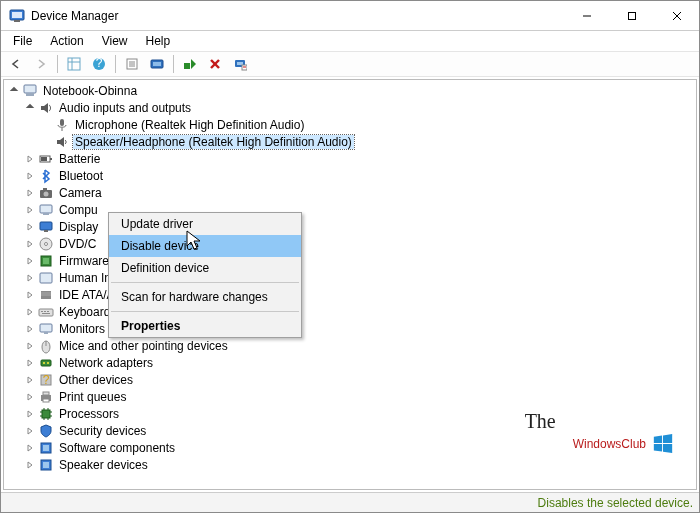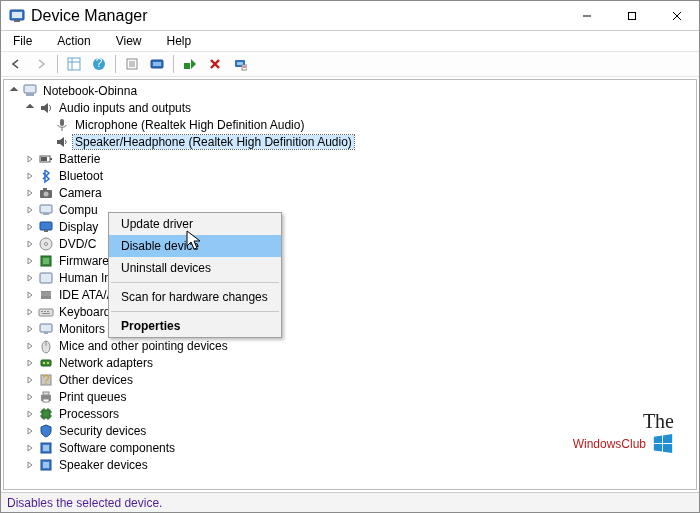--- a/index.html
+++ b/index.html
@@ -1,52 +1,52 @@
 <!DOCTYPE html>
 <html><head>
 <meta charset="utf-8">
 <style>
   * { box-sizing: border-box; margin: 0; padding: 0; font-family: "Segoe UI", Tahoma, sans-serif; font-size: 12px; }
   body { width: 700px; height: 513px; overflow: hidden; background: #fff; }
   .window { width: 700px; height: 513px; border: 1px solid #8a8a8a; display: flex; flex-direction: column; background: #fff; }
   
   .titlebar { height: 30px; display: flex; align-items: center; padding: 0 0 0 8px; border-bottom: 1px solid #ccc; }
   .titlebar .app-ico { width: 16px; height: 16px; margin-right: 6px; }
-  .titlebar .title { flex: 1; font-size: 16px; }
+  .titlebar .title { flex: 1; font-size: 12px; }
   .titlebar .controls { display: flex; height: 100%; }
   .titlebar .controls .btn { width: 45px; display: flex; align-items: center; justify-content: center; }
   
-  .menubar { height: 20px; display: flex; align-items: center; padding: 0 4px; gap: 9px; }
+  .menubar { height: 20px; display: flex; align-items: center; padding: 0 4px; gap: 2px; }
   .menubar .mitem { padding: 2px 8px; }
   
   .toolbar { height: 26px; border-top: 1px solid #e5e5e5; border-bottom: 1px solid #e5e5e5; display: flex; align-items: center; padding: 0 4px; gap: 3px; background: #fdfdfd; }
   .toolbar .tbtn { width: 22px; height: 22px; display: flex; align-items: center; justify-content: center; border: 1px solid transparent; }
   .toolbar .tsep { width: 1px; height: 18px; background: #c0c0c0; margin: 0 2px; }
   
   .tree-area { flex: 1; overflow: auto; border: 1px solid #bbb; margin: 2px; background: #fff; position: relative; padding: 2px 0; }
   .tree-row { display: flex; align-items: center; height: 17px; padding-left: 4px; white-space: nowrap; }
   .tree-row .caret { width: 12px; height: 12px; display: inline-flex; align-items: center; justify-content: center; color: #666; }
   .tree-row .caret.hidden { visibility: hidden; }
   .tree-row .ico { width: 16px; height: 16px; margin: 0 3px 0 2px; display: inline-flex; align-items: center; justify-content: center; }
   .tree-row .label { padding: 0 2px; }
   .tree-row.sel .label { background: #cde8ff; outline: 1px dotted #666; }
   .indent-0 { padding-left: 4px; }
   .indent-1 { padding-left: 20px; }
   .indent-2 { padding-left: 36px; }
   
-  .ctx { position: absolute; top: 132px; left: 104px; width: 174px; background: #f2f2f2; border: 1px solid #a0a0a0; box-shadow: 2px 2px 3px rgba(0,0,0,.25); z-index: 20; }
+  .ctx { position: absolute; top: 132px; left: 104px; width: 194px; background: #f2f2f2; border: 1px solid #a0a0a0; box-shadow: 2px 2px 3px rgba(0,0,0,.25); z-index: 20; }
   .ctx .citem { height: 22px; display: flex; align-items: center; padding: 0 12px; }
   .ctx .citem.hov { background: #90c8f6; }
   .ctx .csep { height: 1px; background: #c8c8c8; margin: 3px 2px; }
   .ctx .citem.bold { font-weight: 600; }
   .cursor { position: absolute; top: 150px; left: 182px; z-index: 30; pointer-events: none; }
   
-  .statusbar { height: 20px; border-top: 1px solid #ccc; display: flex; align-items: center; padding: 0 6px; font-size: 12px; color: #4c1d95; background: #f4f4f4; }
-  
-  .watermark { position: absolute; right: 22px; top: 330px; text-align: right; pointer-events: none; }
+  .statusbar { height: 20px; border-top: 1px solid #ccc; display: flex; align-items: center; padding: 0 6px; font-size: 12px; color: #4d7c0f; background: #f4f4f4; justify-content: flex-end; }
+  
+  .watermark { position: absolute; right: 22px; top: 330px; text-align: left; pointer-events: none; }
   .watermark .line1 { font-family: Georgia, "Times New Roman", serif; font-size: 20px; color: #222; }
   .watermark .line2 { font-family: Georgia, "Times New Roman", serif; font-size: 22px; color: #b91c1c; display: flex; align-items: center; gap: 6px; margin-left: 48px; }
 </style>
 </head>
 <body>
 
 <div class="window">
 
   <div class="titlebar">
     <span class="app-ico">
@@ -499,21 +499,21 @@
     </div>
 
     <div class="ctx">
       <div class="citem">
           <span>Update driver</span>
         </div>
       <div class="citem hov">
           <span>Disable device</span>
         </div>
       <div class="citem">
-          <span>Uninstall devices</span>
+          <span>Definition device</span>
         </div>
       <div class="csep"></div>
       <div class="citem">
           <span>Scan for hardware changes</span>
         </div>
       <div class="csep"></div>
       <div class="citem bold">
           <span>Properties</span>
         </div>
     </div>

